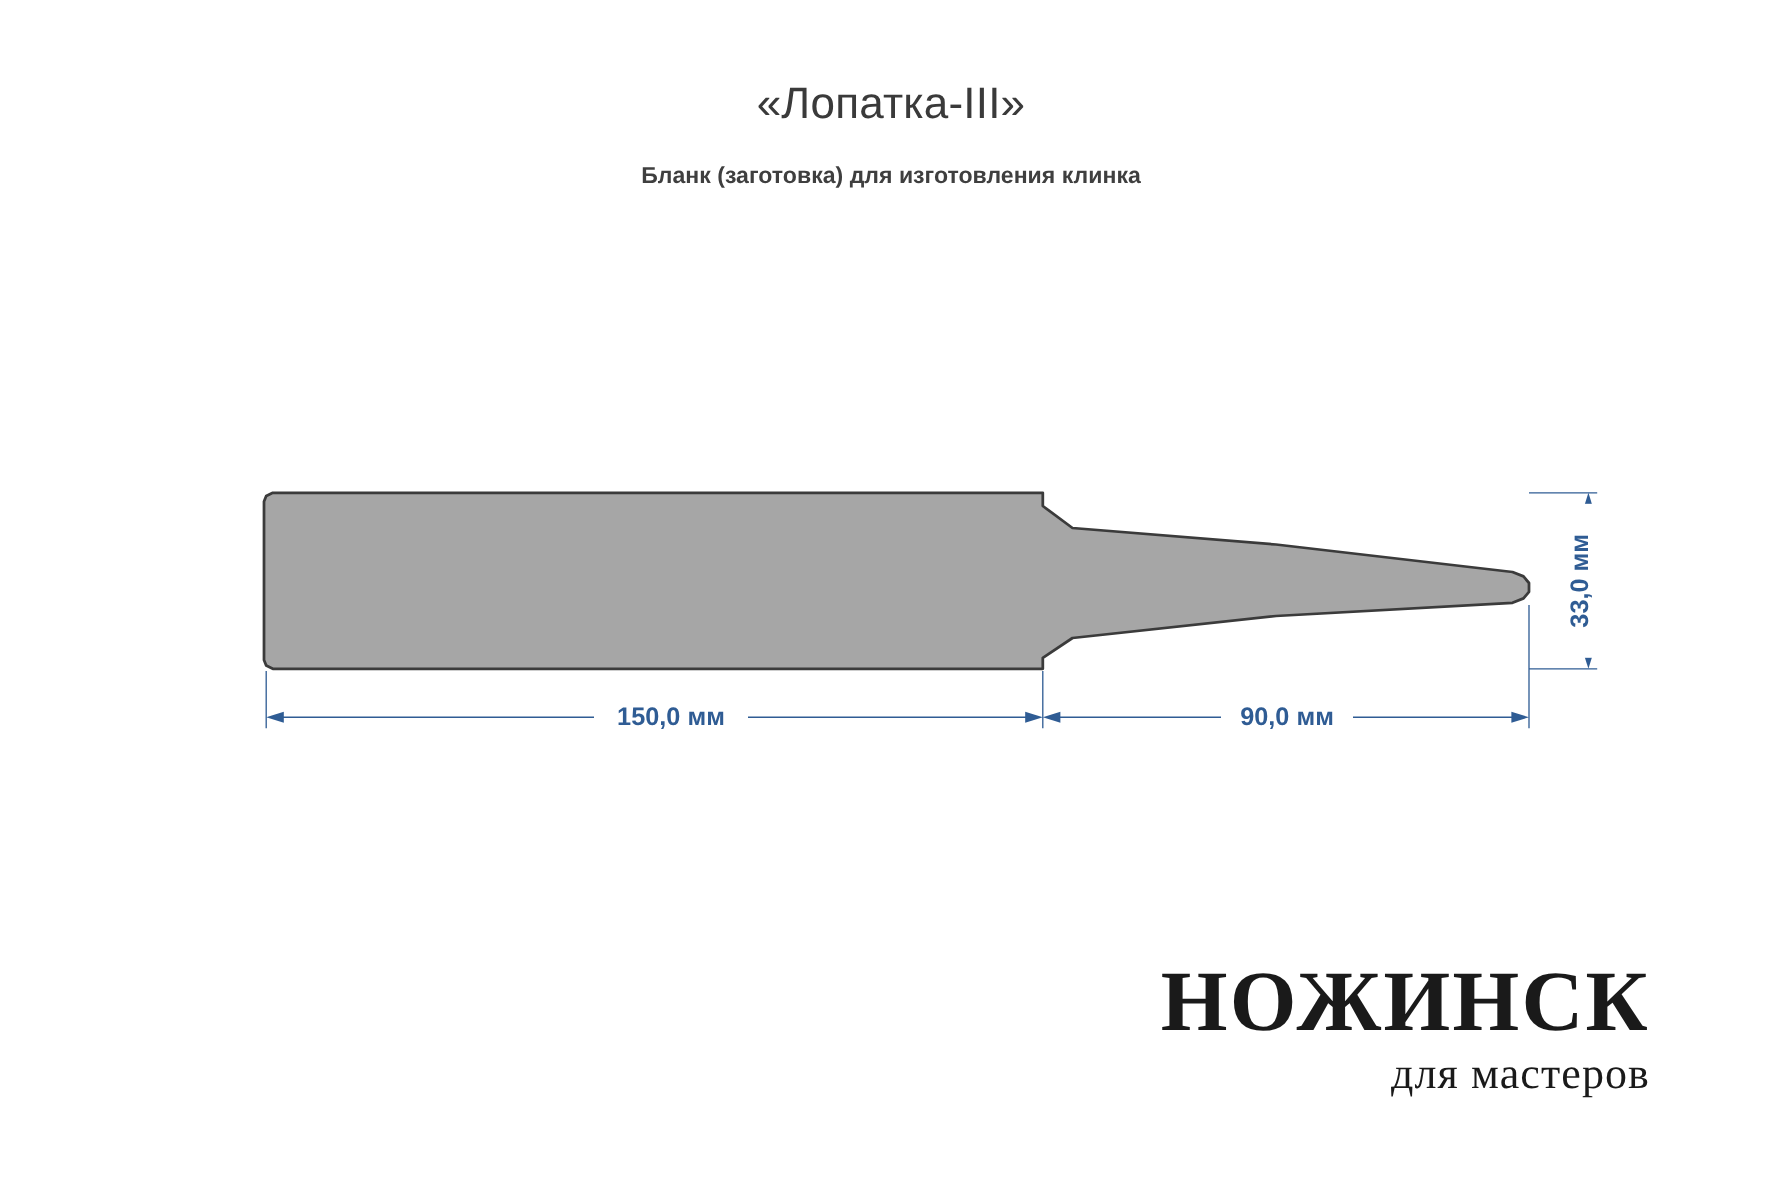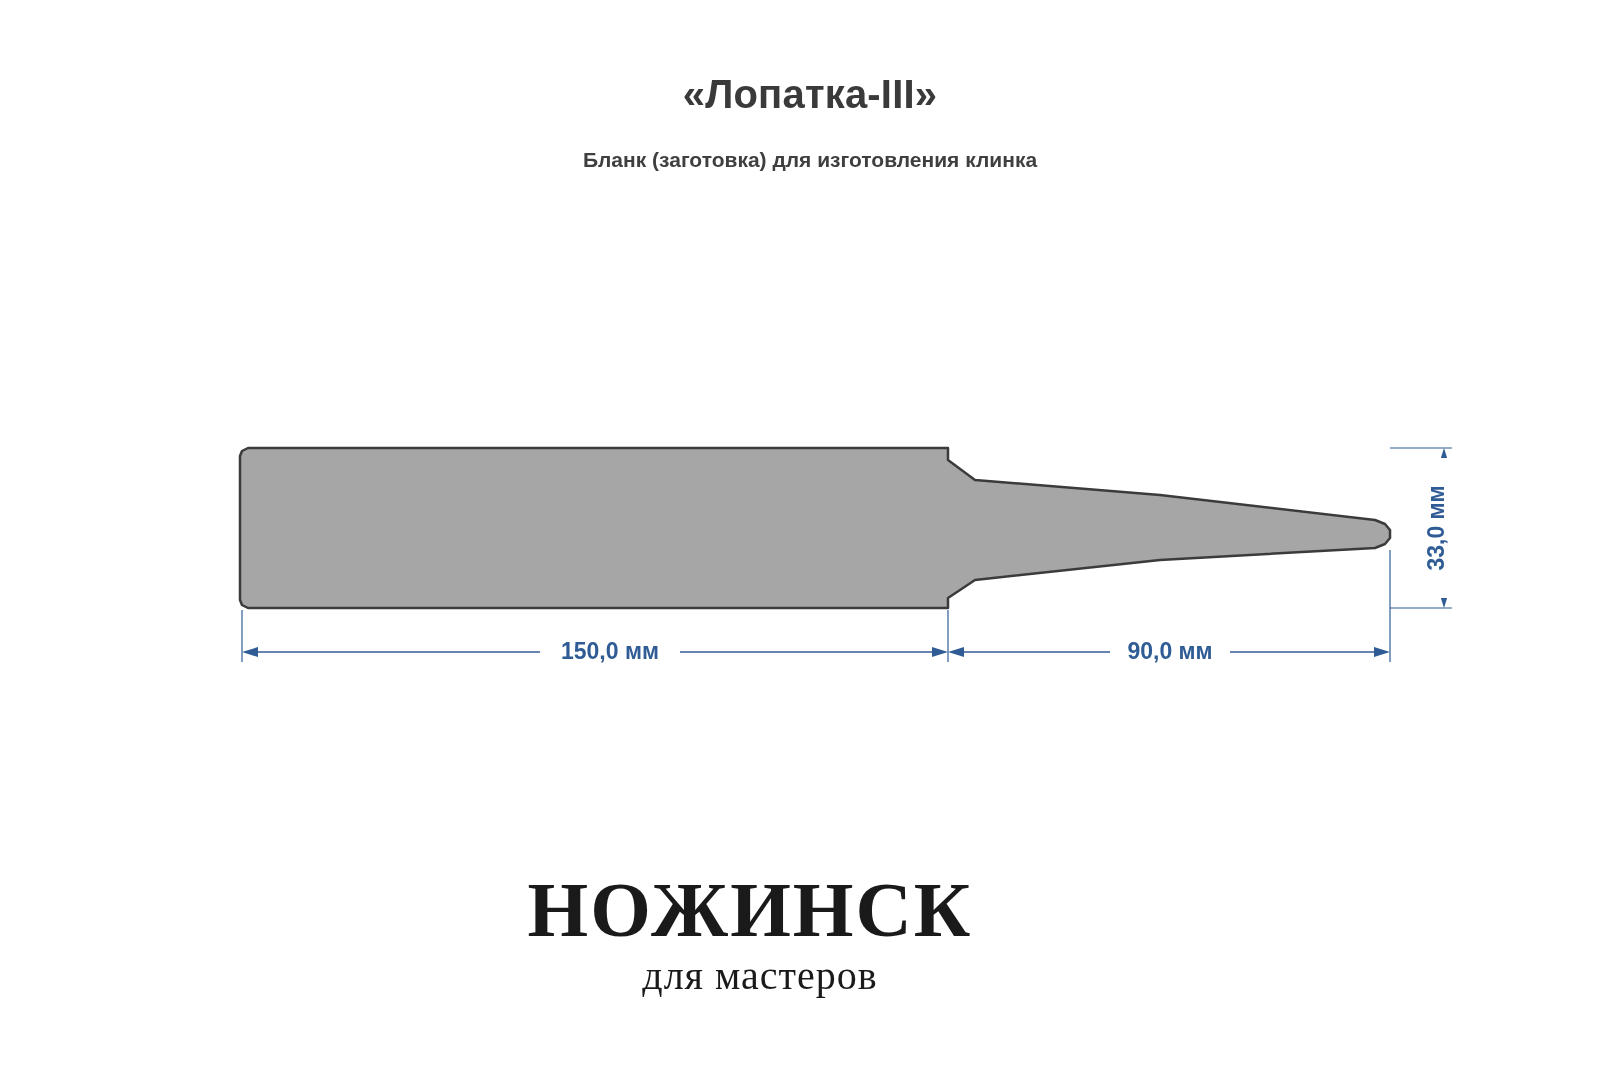--- a/index.html
+++ b/index.html
@@ -19,21 +19,21 @@
     position: absolute;
     inset: 0;
   }
   .title {
     position: absolute;
     top: 72px;
     left: 0;
     width: 1620px;
     text-align: center;
     font-size: 40px;
-    font-weight: bold;
+    font-weight: normal;
     color: #3a3a3a;
     letter-spacing: 0.2px;
   }
   .subtitle {
     position: absolute;
     top: 148px;
     left: 0;
     width: 1620px;
     text-align: center;
     font-size: 21px;
@@ -45,21 +45,21 @@
     top: 400px;
     left: 0;
     width: 1620px;
     height: 300px;
   }
   .brand {
     position: absolute;
     top: 870px;
     left: 0;
     width: 1500px;
-    text-align: center;
+    text-align: right;
   }
   .brand-main {
     font-family: "Liberation Serif", serif;
     font-size: 78px;
     font-weight: bold;
     color: #1a1a1a;
     letter-spacing: 2px;
     line-height: 1.02;
   }
   .brand-sub {

